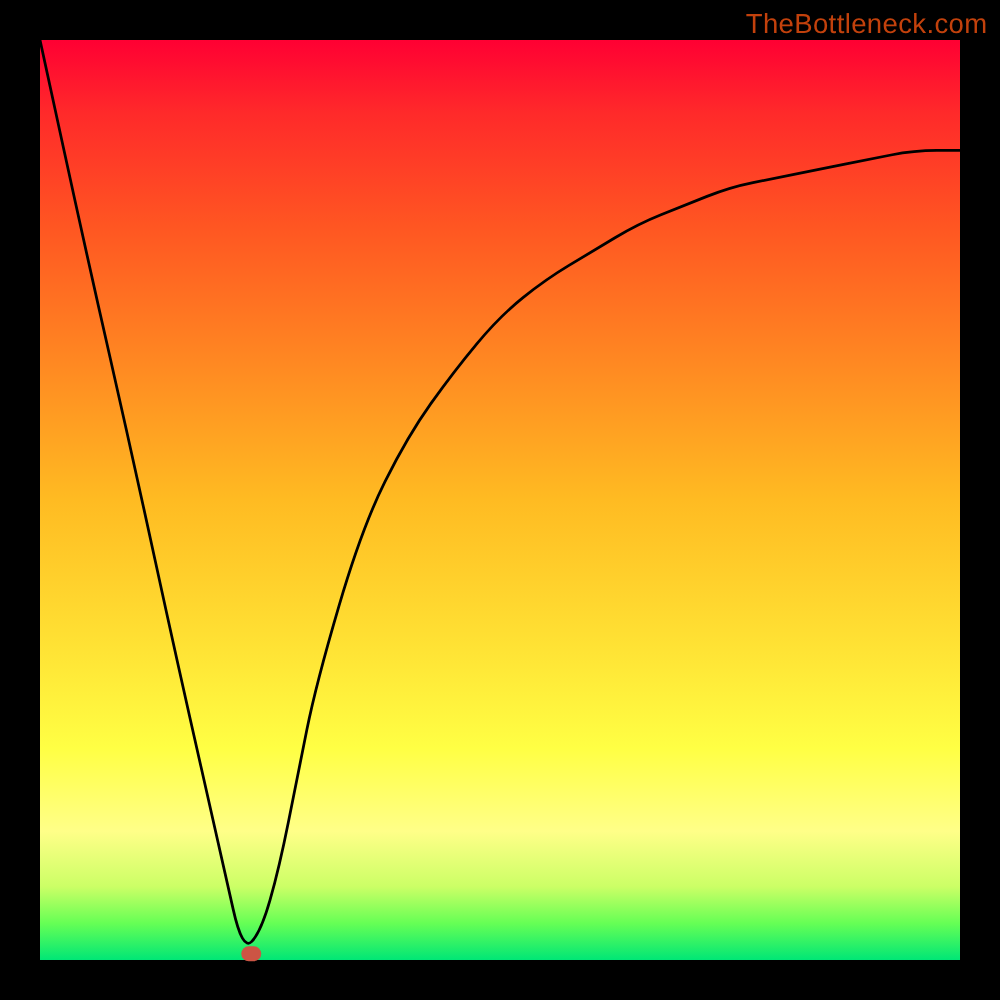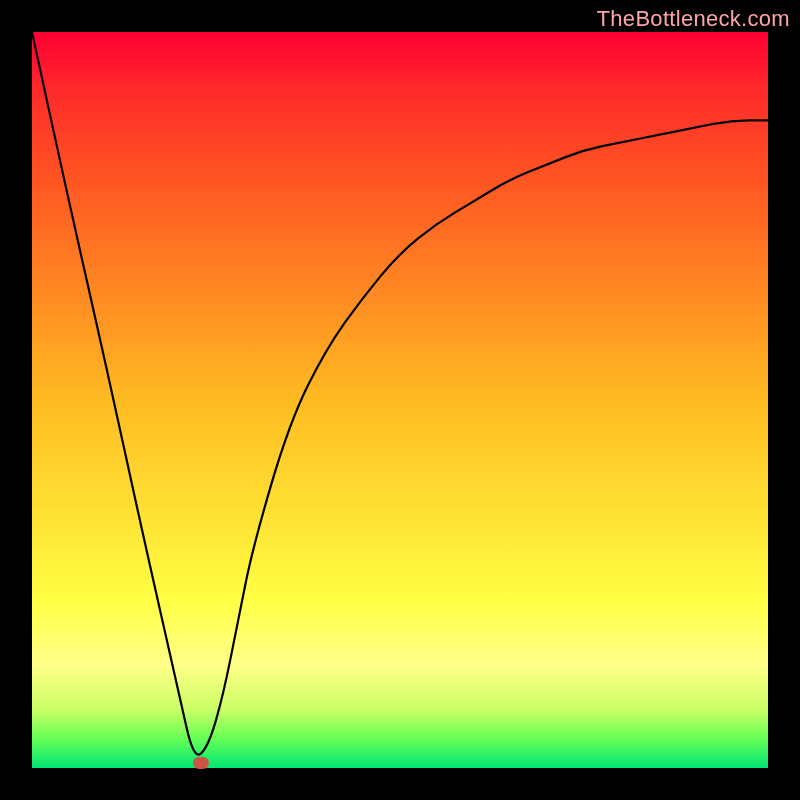--- a/index.html
+++ b/index.html
@@ -34,21 +34,21 @@
       #ffff88 86%,
       #ccff66 92%,
       #66ff55 96%,
       #00e676 100%
     );
   }
   .watermark {
     position: absolute;
     top: 6px;
     right: 10px;
-    color: #fca5a5;
+    color: #c2410c;
     font-size: 22px;
     font-weight: 500;
     letter-spacing: 0.3px;
     user-select: none;
     z-index: 10;
   }
   svg.curve {
     position: absolute;
     left: 0;
     top: 0;

